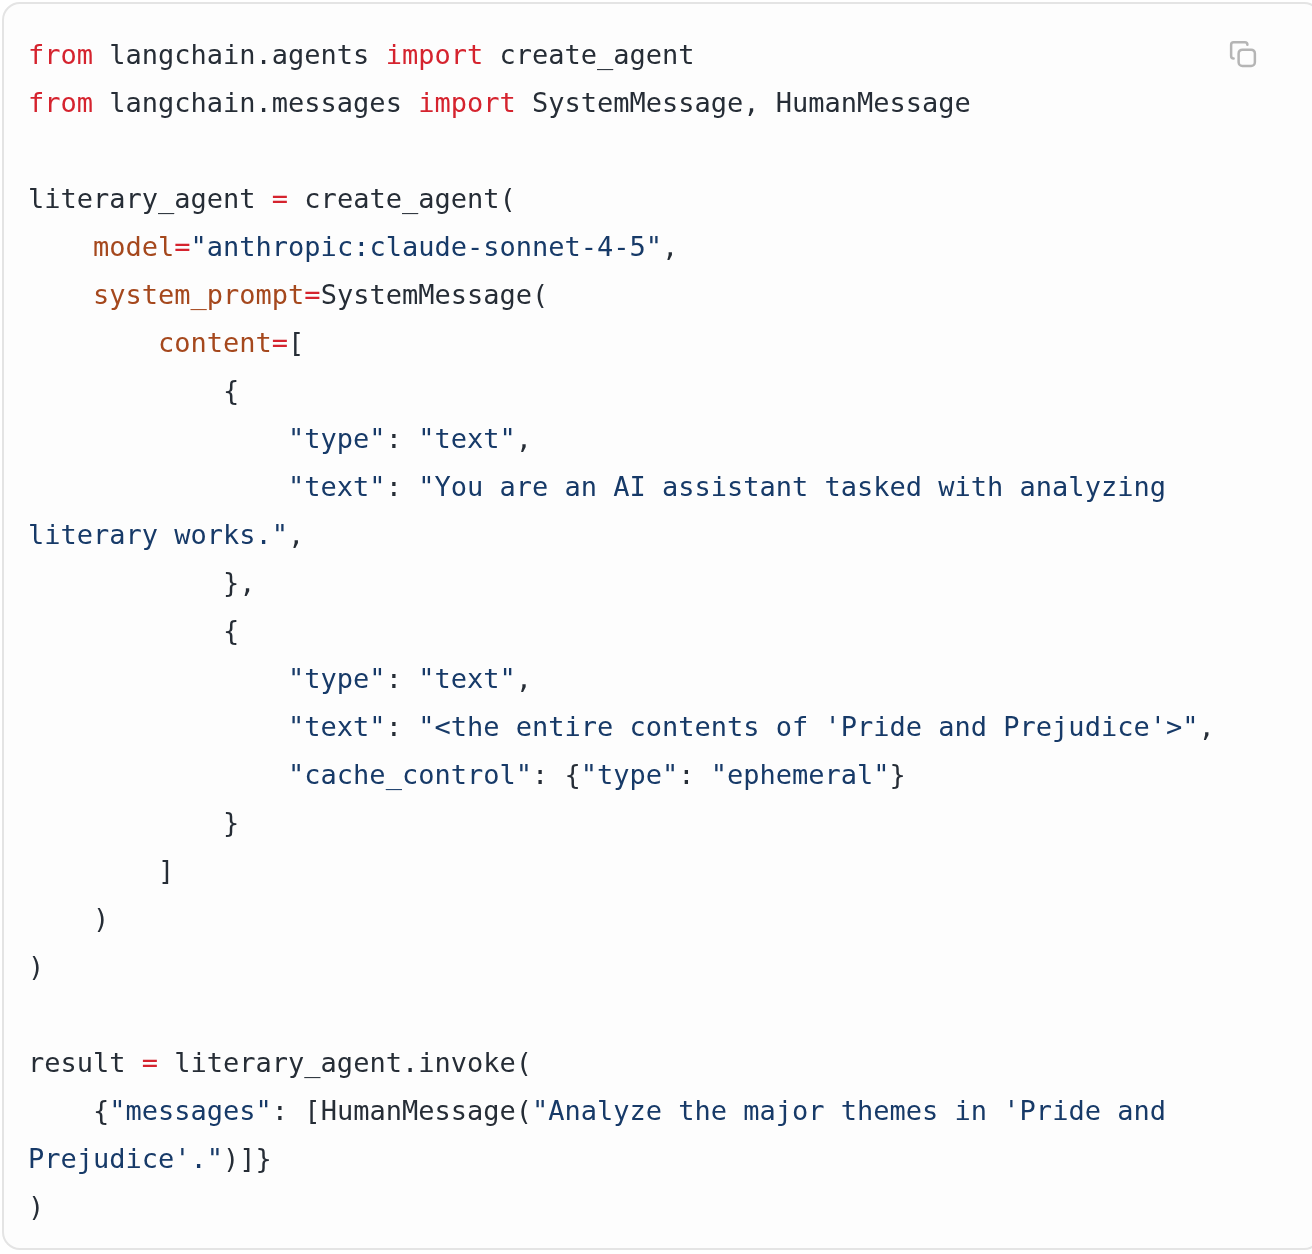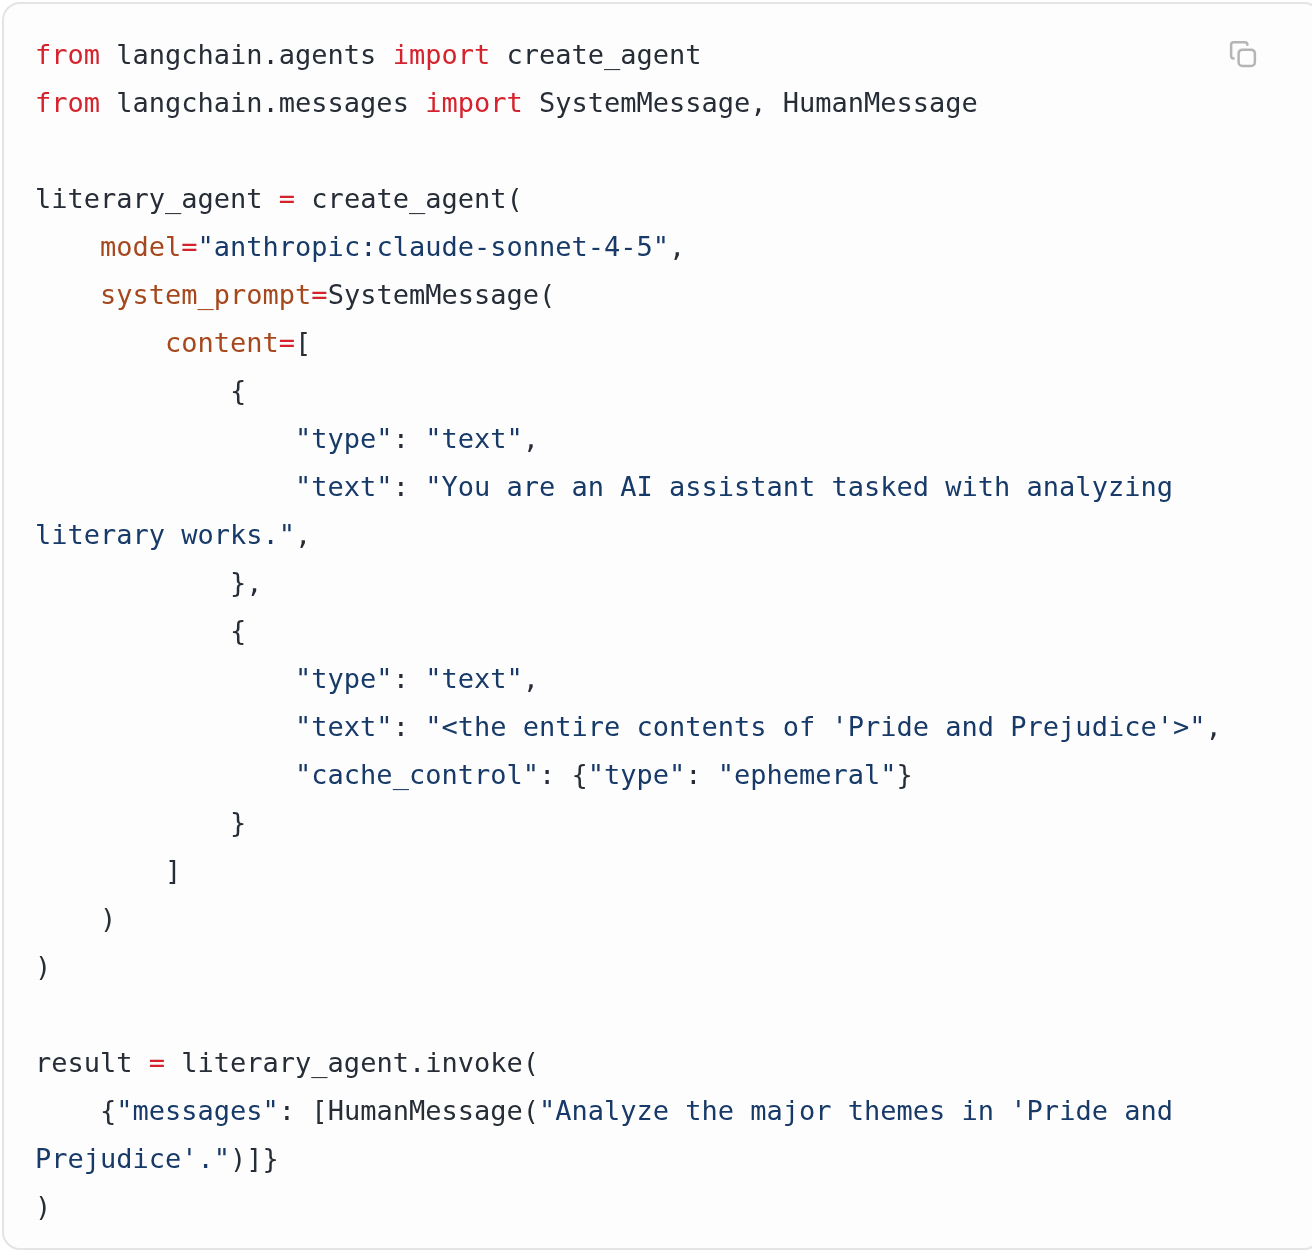--- a/index.html
+++ b/index.html
@@ -17,21 +17,21 @@
     left: 2px;
     top: 2px;
     width: 1320px;          
     height: 1248px;
     background: #fdfdfd;
     border: 2px solid #e4e4e4;
     border-radius: 18px;
   }
   pre.code {
     margin: 0;
-    padding: 27px 29px 20px 31px;
+    padding: 27px 29px 20px 24px;
     width: 1308px;
     font-family: "DejaVu Sans Mono", "Liberation Mono", monospace;
     font-size: 27px;
     line-height: 48px;
     color: #262d36;
     white-space: pre-wrap;
     overflow-wrap: normal;
   }
   .tok-k { color: #d5232e; }   
   .tok-p { color: #a5481d; }   

